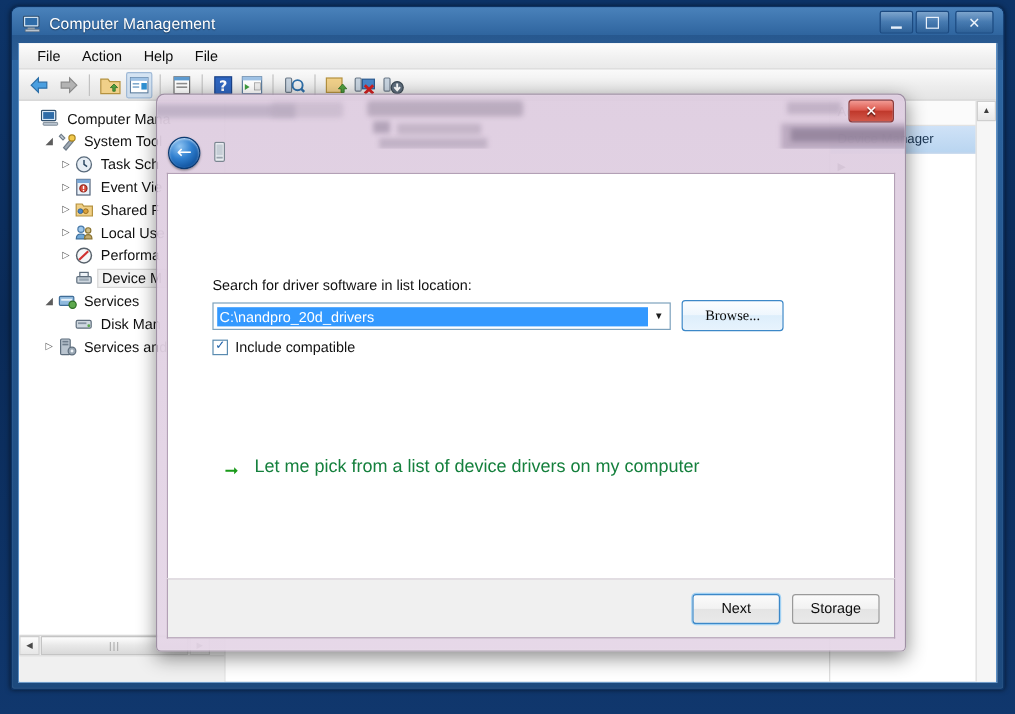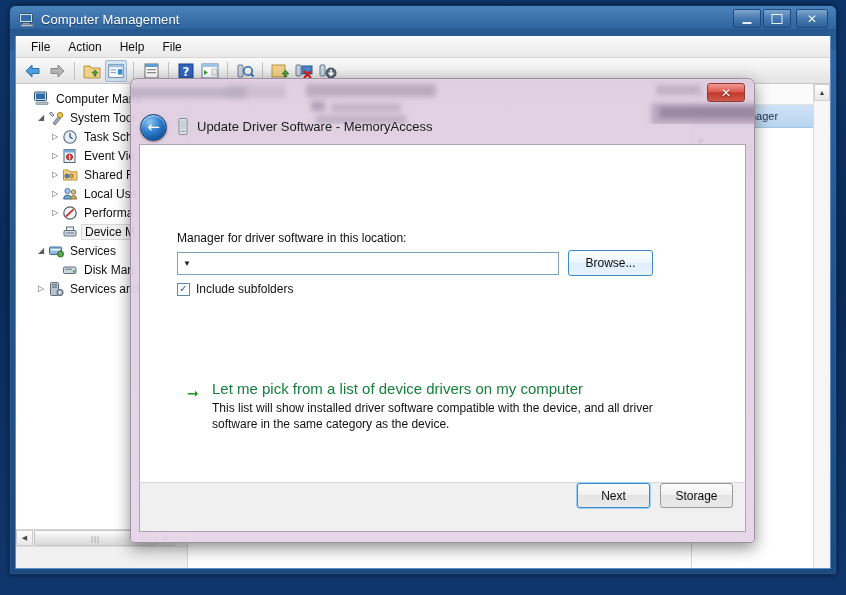--- a/index.html
+++ b/index.html
@@ -222,21 +222,21 @@
     position:absolute; left:8px; right:8px; top:65px; bottom:60px;
     background:#ffffff;
     border:1px solid #b3a0b6;
     border-bottom:none;
   }
   #dlg-footer {
     position:absolute; left:8px; right:8px; bottom:10px; height:50px;
     background:#f0f0f0;
     border:1px solid #b3a0b6;
     border-top:1px solid #d9d3da;
-    display:flex; justify-content:flex-end;
+    display:flex; align-items:center; justify-content:flex-end;
     gap:10px; padding-right:12px;
   }
   .dlgbtn {
     width:73px; height:25px;
     font-size:12px; color:#0d0d0d;
     border:1px solid #9a9a9a; border-radius:3px;
     background: linear-gradient(180deg,#fbfbfb 0%, #f2f2f2 48%, #e4e4e4 50%, #e9e9e9 100%);
     cursor:pointer;
     font-family:"Liberation Sans", sans-serif;
   }
@@ -271,21 +271,21 @@
     font-size:8px; color:#1d1d1d; cursor:pointer;
   }
   #browse-btn {
     position:absolute; left:428px; top:105px;
     width:85px; height:26px;
     font-size:12px; color:#0c0c0c;
     border:1px solid #3c88c8; border-radius:3px;
     background: linear-gradient(180deg,#fbfdff 0%, #eef6fd 48%, #ddeefb 50%, #e7f3fd 100%);
     box-shadow: inset 0 0 1px rgba(255,255,255,.9);
     cursor:pointer;
-    font-family:Liberation Sans, sans-serif;
+    font-family:Liberation Serif, serif;
   }
   #subfolders-row {
     position:absolute; left:37px; top:137px;
     display:flex; align-items:center; gap:6px;
     font-size:12px; color:#111;
   }
   #cb-sub {
     width:13px;height:13px; border:1px solid #5a8bb0; background:#fff;
     display:flex;align-items:center;justify-content:center;
     font-size:10px; color:#1c5fa8; cursor:pointer;
@@ -608,42 +608,41 @@
   <div id="dlg-close">✕</div>
 
   <div id="dlg-back">←</div>
 
   <svg id="dlg-devicon" viewBox="0 0 12 17">
     <rect x="2" y="0.6" width="8" height="15.8" rx="1" fill="#e9edf1" stroke="#7b8691"></rect>
     <rect x="3.4" y="2.4" width="5.2" height="9" fill="#c6ced6"></rect>
     <rect x="3.4" y="12.6" width="5.2" height="1.5" fill="#9aa4ae"></rect>
   </svg>
 
-  <div id="dlg-title">Update Driver Software - MemoryAccess</div>
 
   <div id="dlg-body">
 
 
-    <div id="dlg-sublabel">Manager for driver software in this location:</div>
+    <div id="dlg-sublabel">Search for driver software in list location:</div>
 
     <div id="combo">
+      <div id="combo-value">C:\nandpro_20d_drivers</div>
       <div id="combo-arrow">▼</div>
     </div>
 
     <button id="browse-btn">Browse...</button>
 
     <div id="subfolders-row">
       <span id="cb-sub">✓</span>
-      <span>Include subfolders</span>
+      <span>Include compatible</span>
     </div>
 
     <div id="pick-link-wrap">
       <span id="pick-arrow">➞</span>
       <span id="pick-link">Let me pick from a list of device drivers on my computer</span>
-      <div id="pick-desc">This list will show installed driver software compatible with the device, and all driver software in the same category as the device.</div>
     </div>
 
   </div>
 
   <div id="dlg-footer">
     <button class="dlgbtn default">Next</button>
     <button class="dlgbtn">Storage</button>
   </div>
 
 </div>

